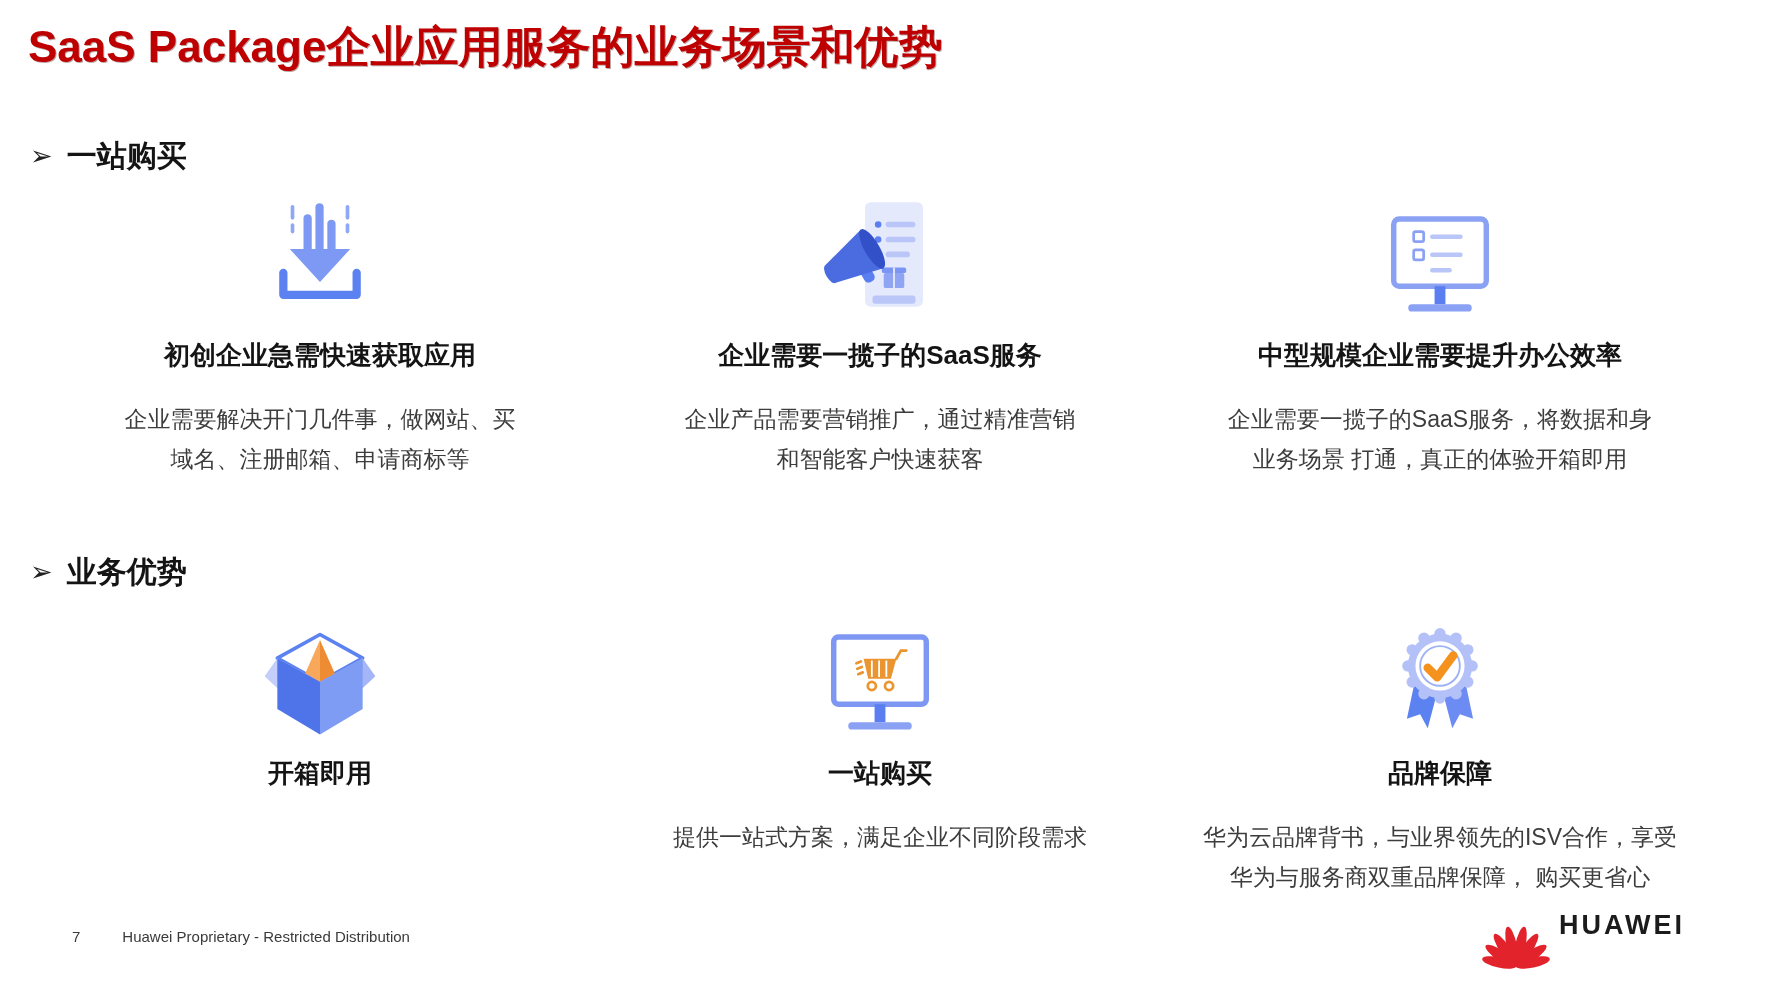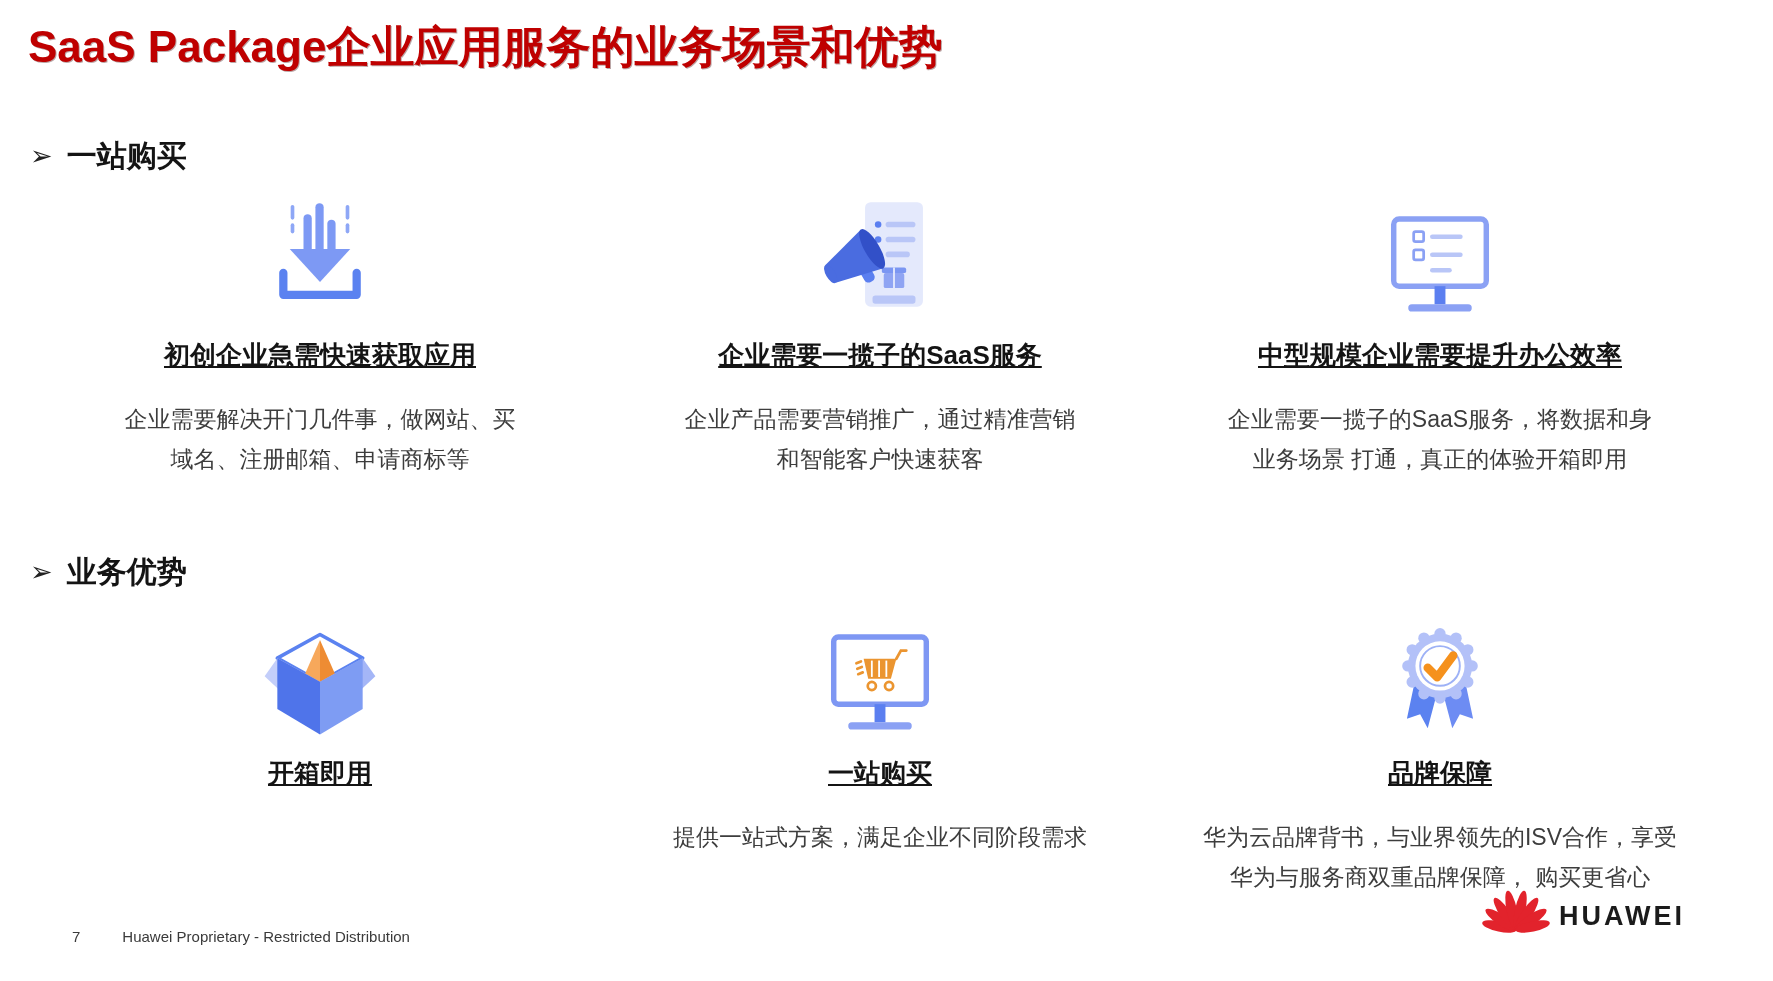--- a/index.html
+++ b/index.html
@@ -21,30 +21,30 @@
   .sh2 { top:552px; }
   .marker { font-size:27px; font-weight:normal; color:#222; transform:translateY(-1px); }
   .cols {
     position:absolute; left:40px; width:1680px;
     display:grid; grid-template-columns:1fr 1fr 1fr;
   }
   .row1 { top:182px; }
   .row2 { top:600px; }
   .col { display:flex; flex-direction:column; align-items:center; }
   .icon-box { height:142px; display:flex; align-items:flex-end; justify-content:center; }
-  .col-title { margin-top:14px; font-size:26px; font-weight:bold; color:#141414; white-space:nowrap;text-decoration:underline; }
+  .col-title { margin-top:14px; font-size:26px; font-weight:bold; color:#141414; white-space:nowrap; }
   .col-desc {
     margin-top:26px; font-size:23px; line-height:40px; color:#3d3d3d;
     white-space:pre-line; text-align:center;
   }
   .footer {
     position:absolute; left:72px; top:928px; display:flex; gap:42px;
     font-size:15px; color:#3a3a3a;
   }
-  .logo { position:absolute; right:88px; top:876px; display:flex; align-items:flex-end; gap:8px; }
+  .logo { position:absolute; right:88px; top:912px; display:flex; align-items:flex-start; gap:8px; }
   .logo-text { font-size:27px; font-weight:bold; color:#1b1b1b; letter-spacing:3px; line-height:1; padding-bottom:8px; }
 </style>
 </head>
 <body>
 
 <div class="slide">
 
   <h1 class="title">SaaS Package企业应用服务的业务场景和优势</h1>
 
   <div class="section-heading sh1">

